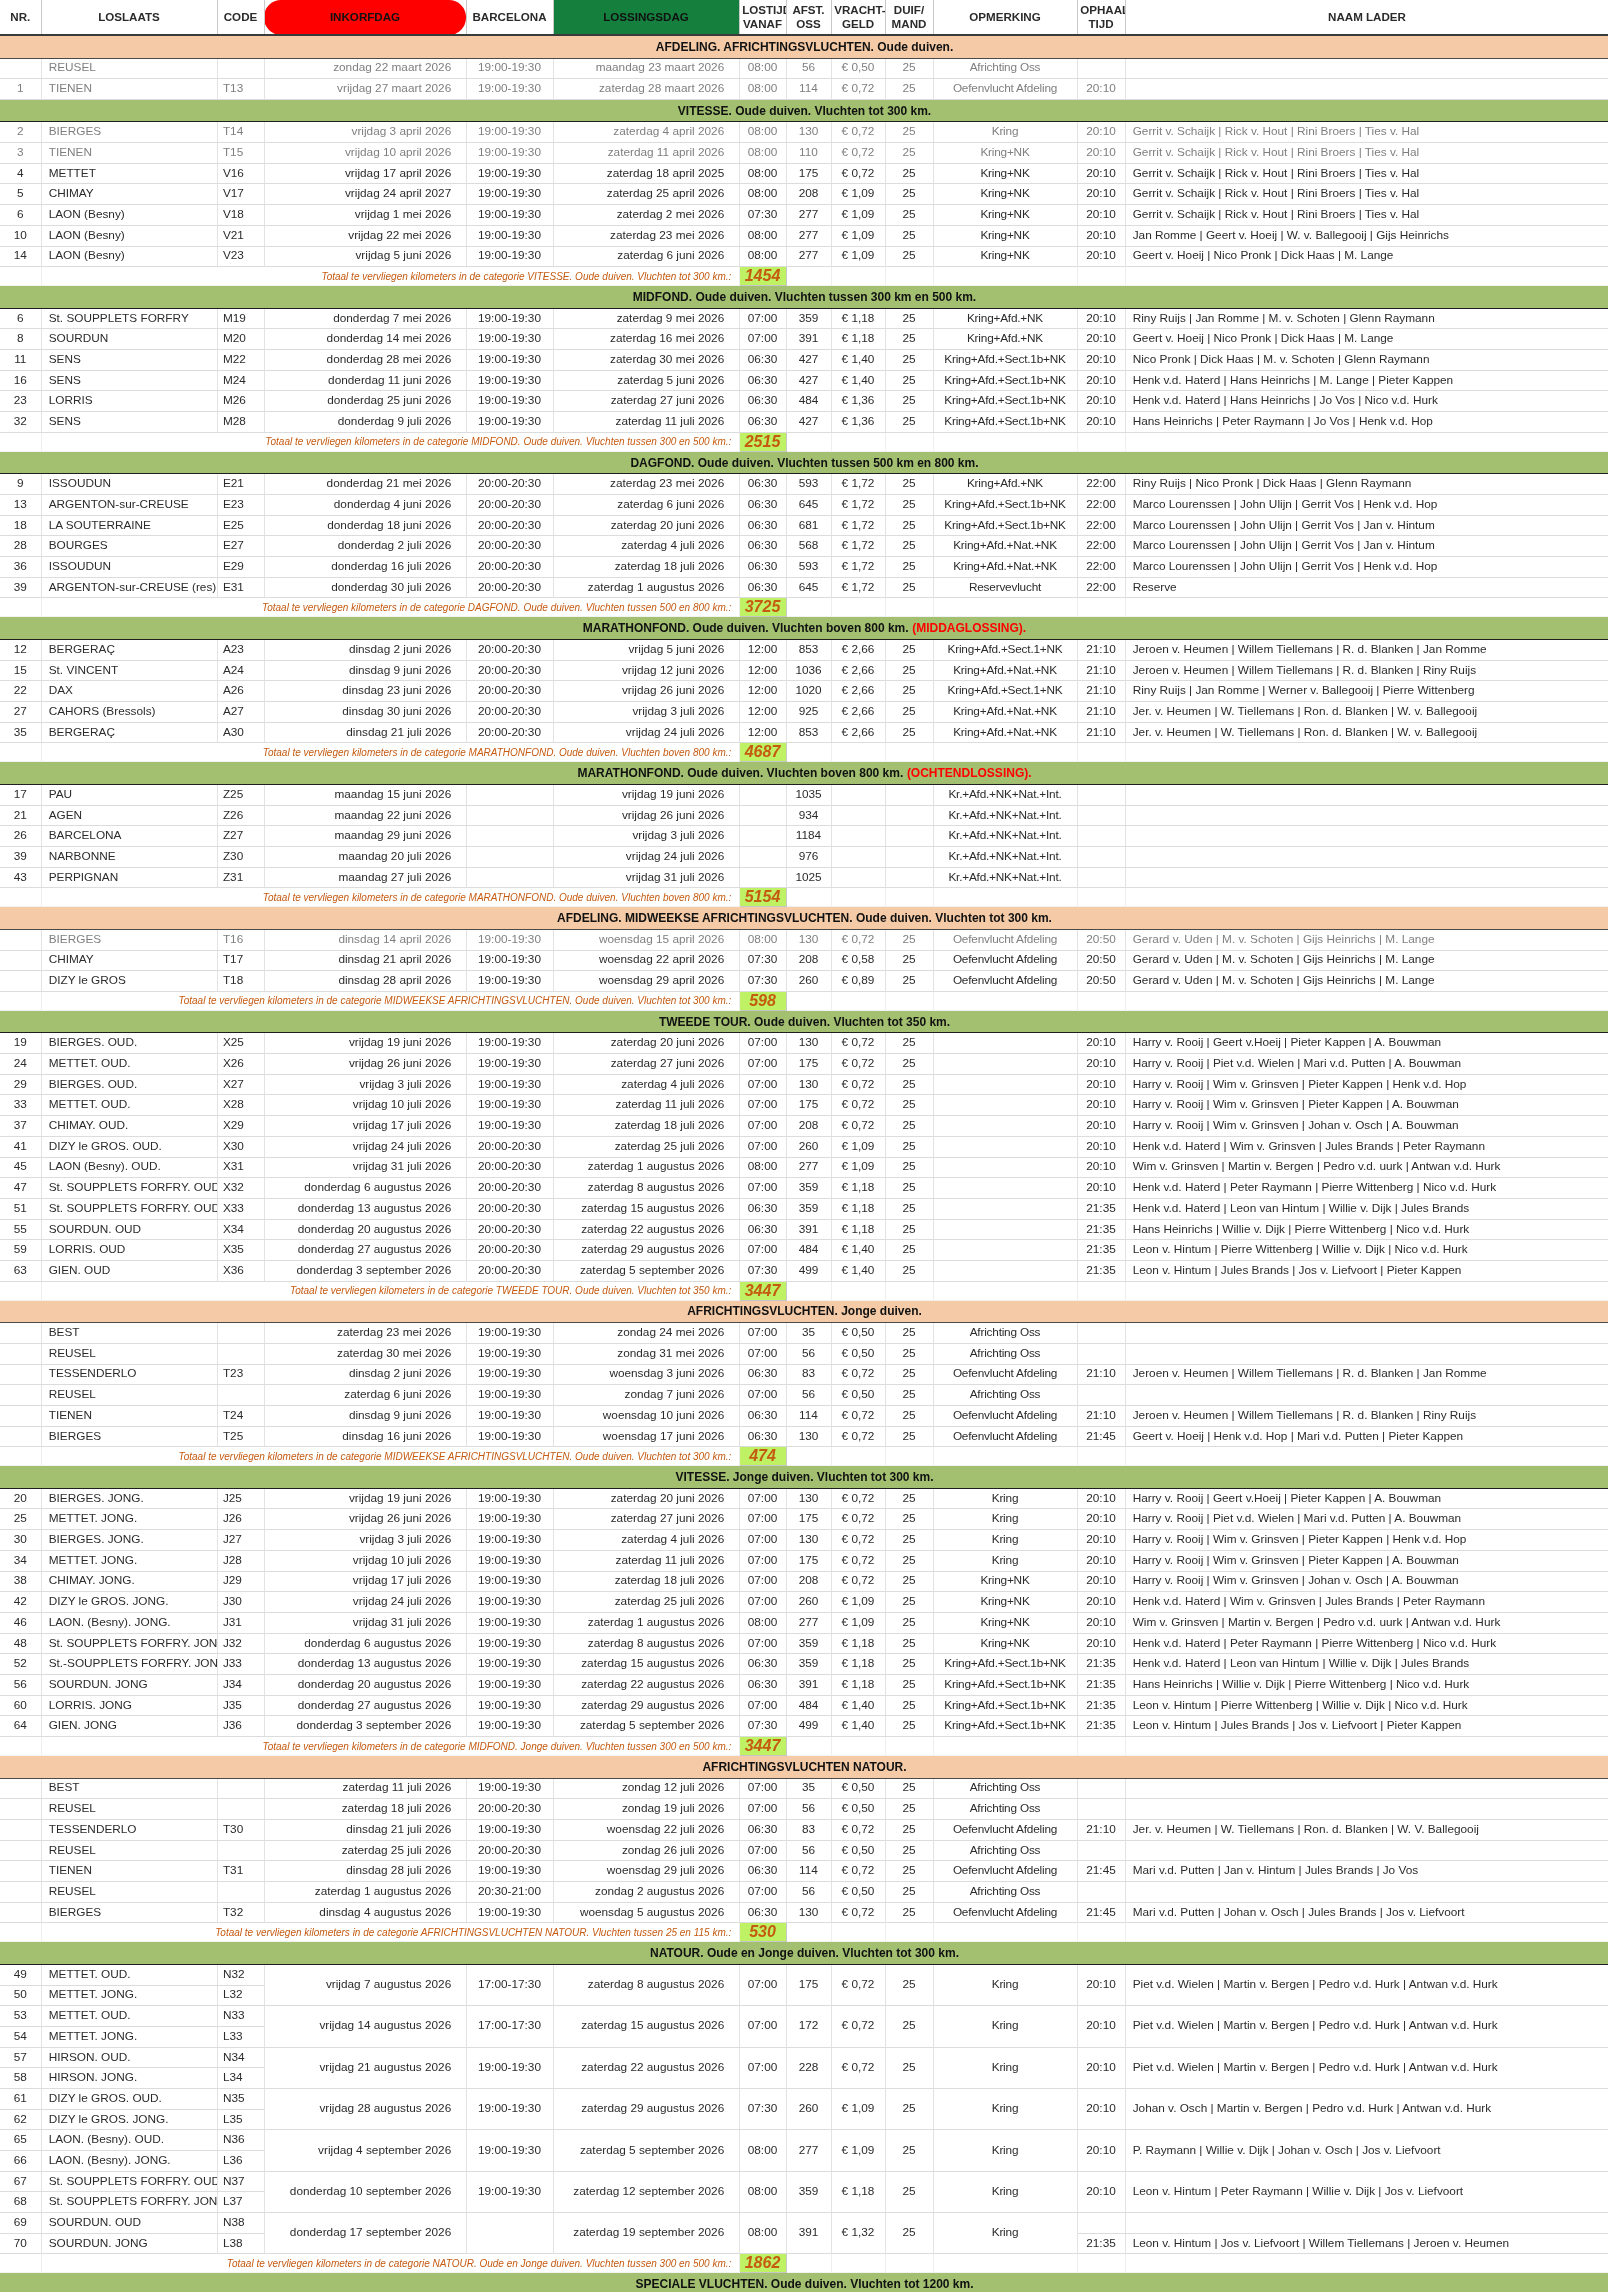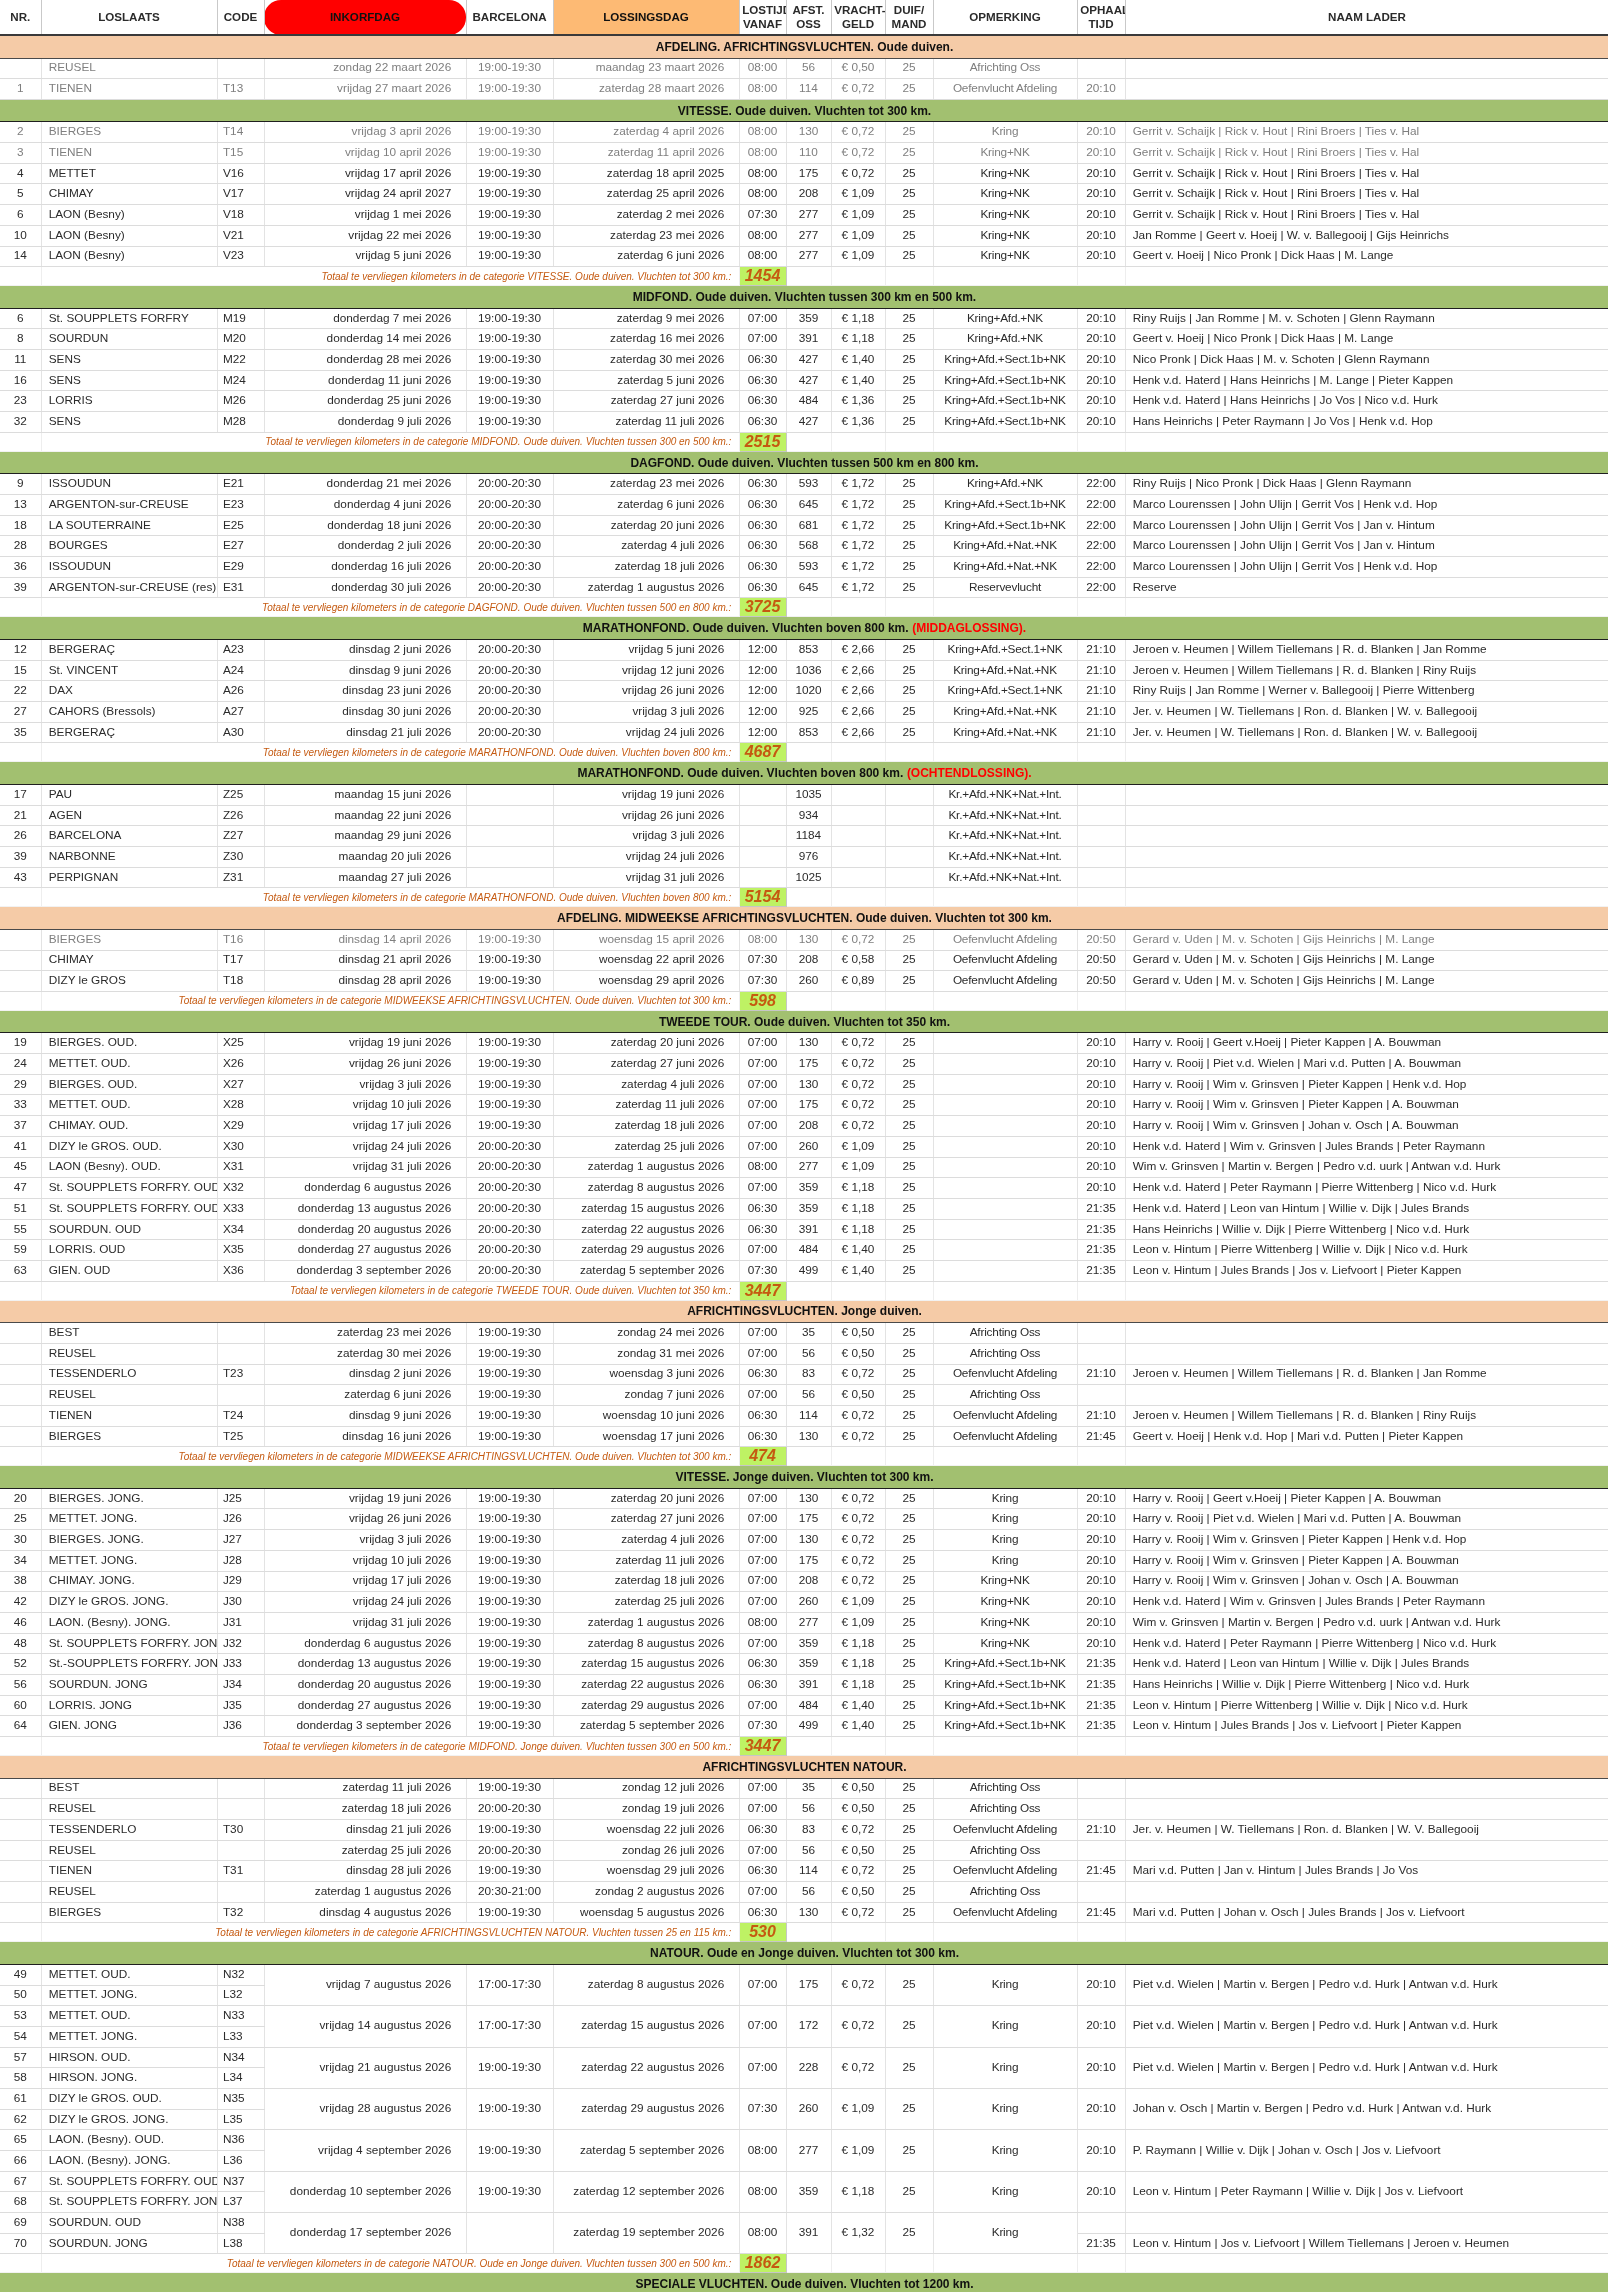--- a/index.html
+++ b/index.html
@@ -3,21 +3,21 @@
 <meta charset="utf-8">
 <style>
   html,body{margin:0;padding:0;background:#ffffff;}
   body{width:1608px;font-family:"Liberation Sans",sans-serif;color:#2b2b2b;}
   #sheet{width:1608px;}
   table{width:1608px;table-layout:fixed;border-collapse:collapse;}
   th,td{overflow:hidden;white-space:nowrap;padding:0 2.7px;vertical-align:middle;}
   thead th{height:34px;font-size:11.6px;font-weight:bold;text-align:center;background:#fff;
     border-right:0.9px solid #c9c9c9;border-bottom:2.7px solid #3a3a3a;white-space:pre-line;line-height:1.25;}
   thead th.red{background:#ff0000;color:#111;border-radius:17px;}
-  thead th.green{background:#fdba74;color:#111;}
+  thead th.green{background:#15803d;color:#111;}
   tr.data td{height:19.7px;font-size:11.8px;border-right:0.9px solid #e3e3e3;border-bottom:0.9px solid #dcdcdc;line-height:1;}
   tr.muted td{color:#7f7f7f;}
   tr.band td{height:21.5px;background:#a2c070;font-weight:bold;font-size:12px;text-align:center;
     border-top:1.8px solid #1f1f1f;border-bottom:1.8px solid #1f1f1f;color:#111;}
   tr.band.peach td{background:#f5cba7;border-top:1.3px solid #4a4a4a;border-bottom:1.3px solid #4a4a4a;}
   .red-note{color:#ff0000;margin-left:3.6px;}
   tr.total td{height:18px;border-right:0.9px solid #eeeeee;border-bottom:0.9px solid #f2f2f2;}
   td.tlabel{font-size:10px;font-style:italic;color:#c55a11;text-align:right;padding-right:7.2px;}
   td.tvalue{font-size:16px;font-style:italic;font-weight:bold;color:#c55a11;text-align:center;
     border:0.9px solid #c6c6c6 !important;background:#bef264;}

